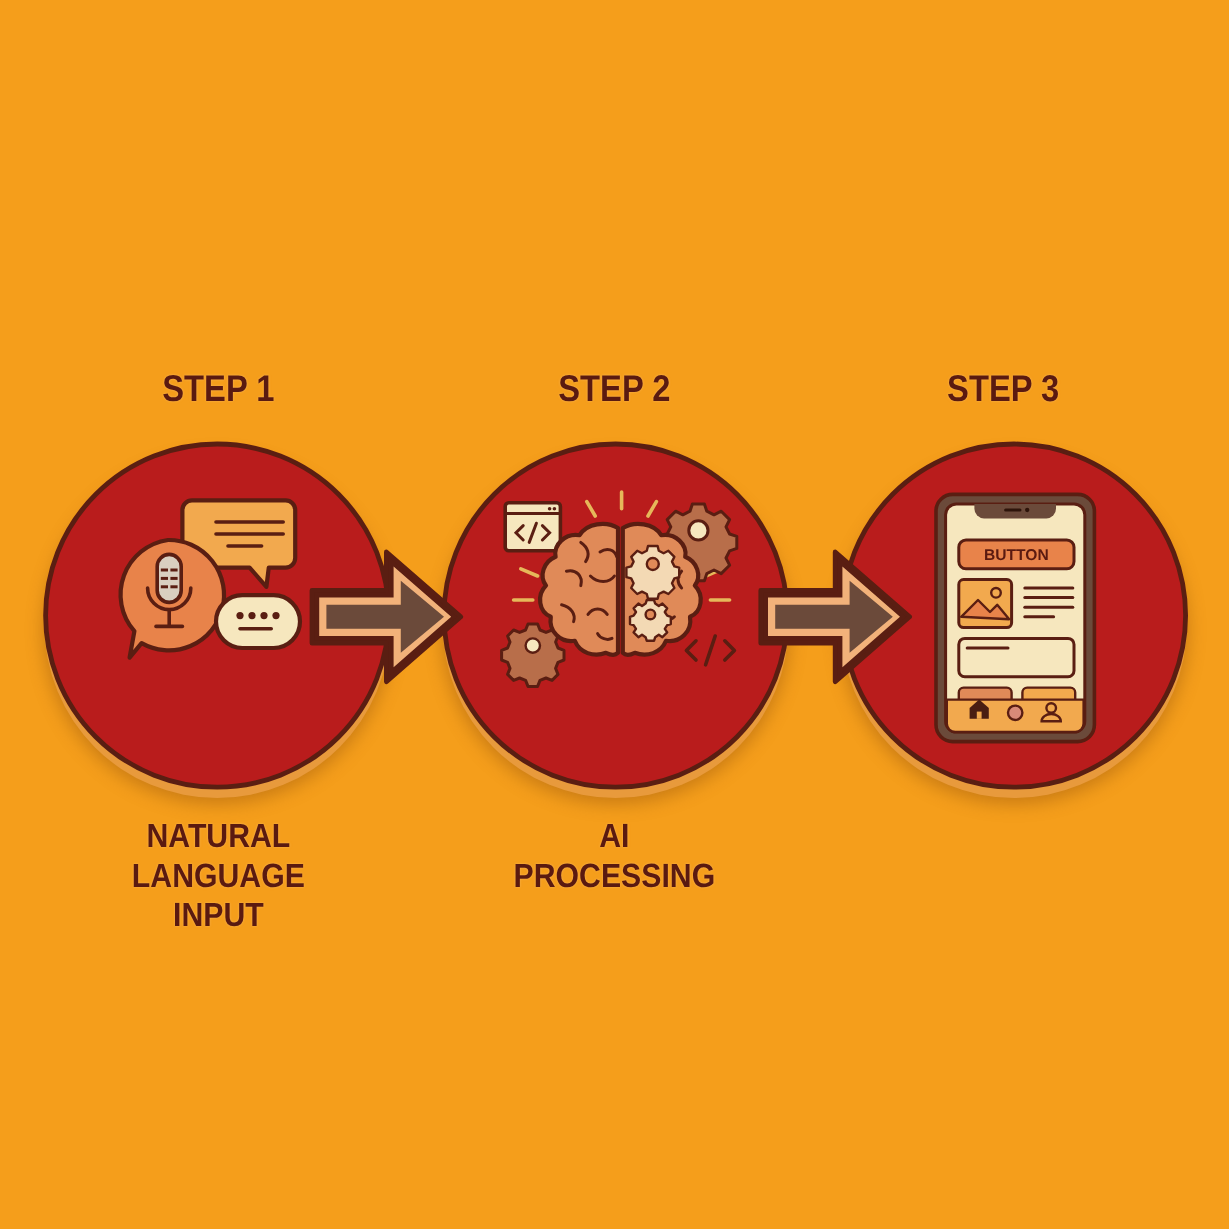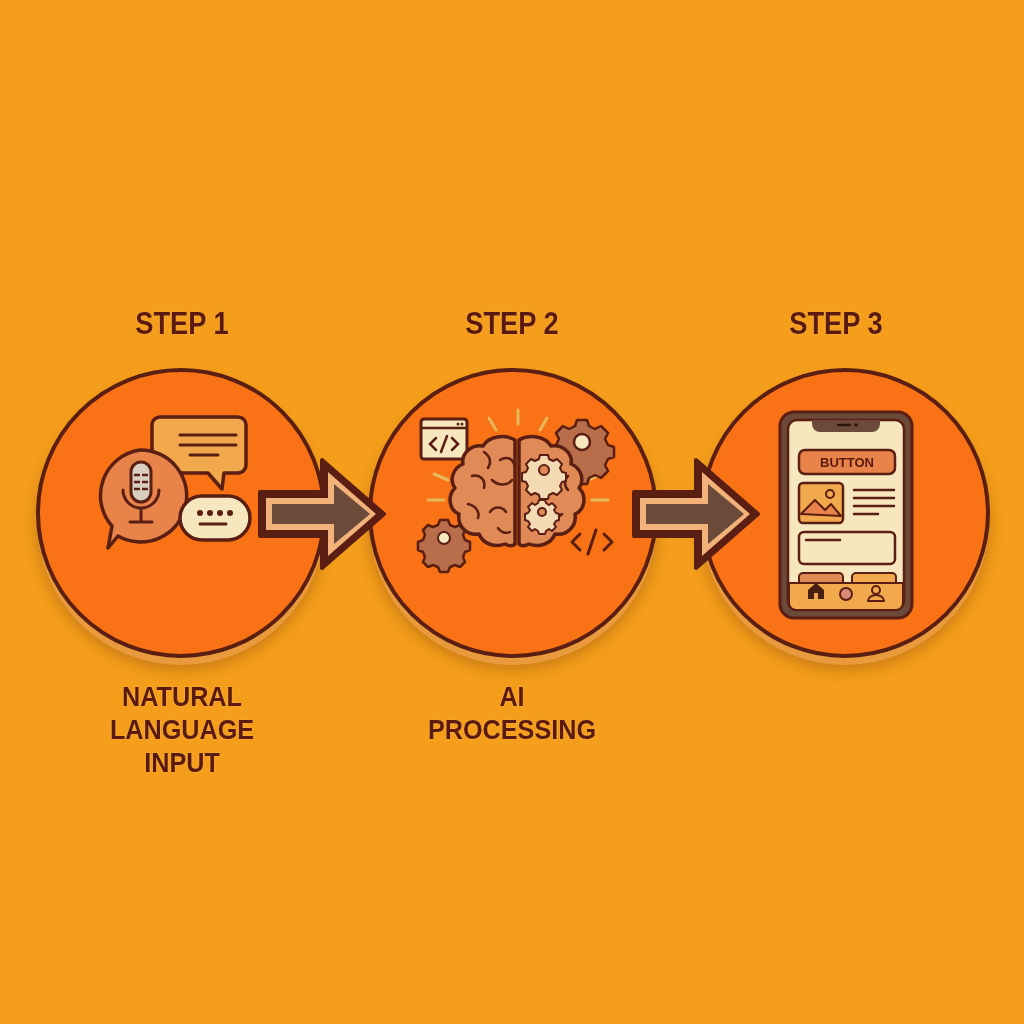--- a/index.html
+++ b/index.html
@@ -25,21 +25,21 @@
       color: #5A1A10;
       letter-spacing: 0px;
       transform: scaleX(0.88);
       text-shadow: 0 0 2px rgba(255,210,150,0.5);
     }
     .step-circle {
       position: absolute;
       width: 282px;
       height: 282px;
       border-radius: 50%;
-      background: #f97316;
+      background: #b91c1c;
       border: 4px solid #5A1E12;
       box-shadow: 0 8px 0 -1px #E89A3C, 0 12px 14px rgba(120,60,10,0.35);
       top: 368px;
     }
     .step-circle svg {
       position: absolute;
       left: 0;
       top: 0;
     }
     .arrow {

